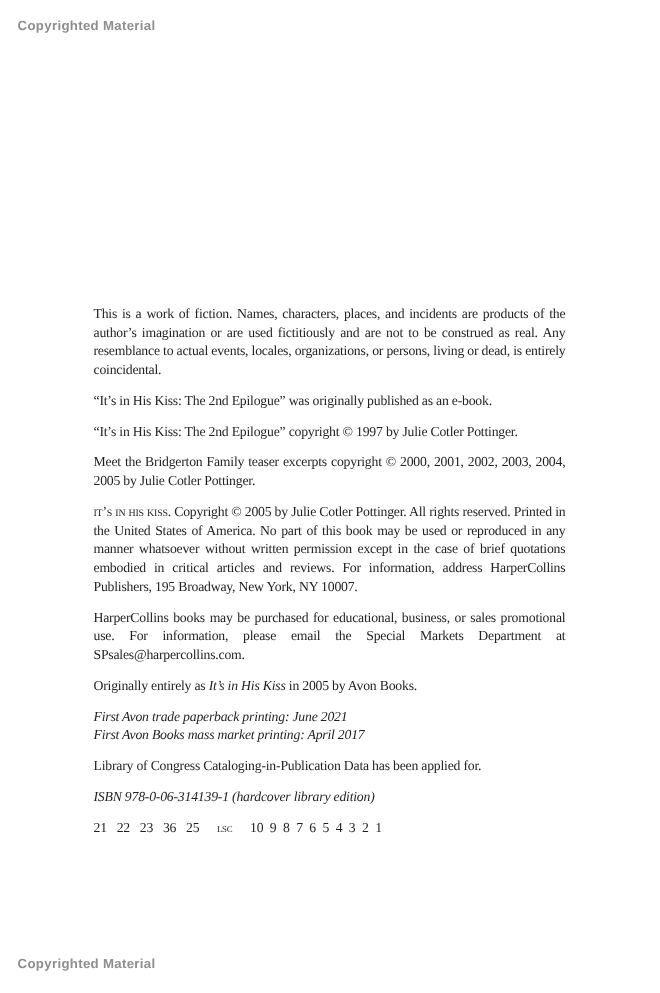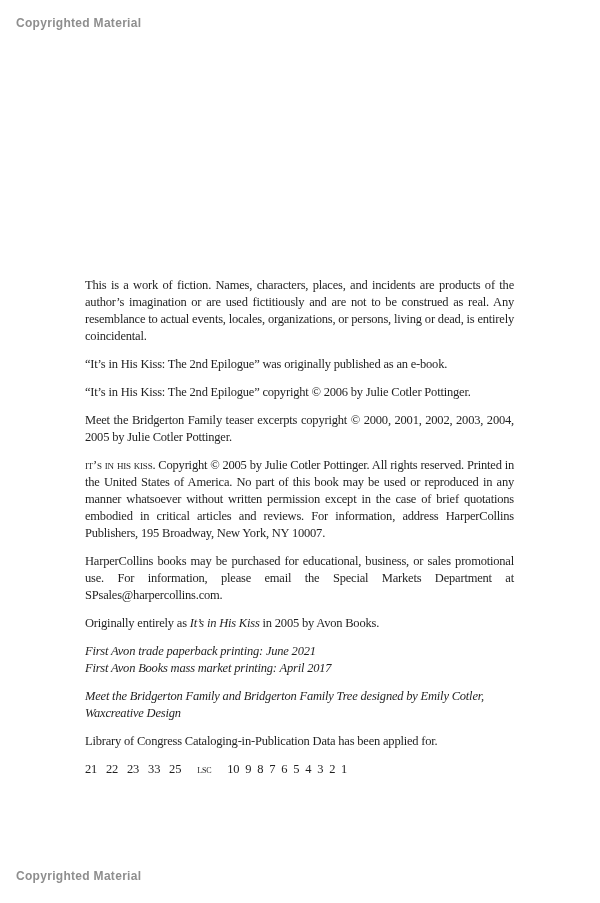--- a/index.html
+++ b/index.html
@@ -53,41 +53,41 @@
 <div class="page">
 
   <div class="watermark top">Copyrighted Material</div>
 
   <div class="content">
 
     <p class="justify">This is a work of fiction. Names, characters, places, and incidents are products of the author’s imagination or are used fictitiously and are not to be construed as real. Any resemblance to actual events, locales, organizations, or persons, living or dead, is entirely coincidental.</p>
 
     <p>“It’s in His Kiss: The 2nd Epilogue” was originally published as an e-book.</p>
 
-    <p>“It’s in His Kiss: The 2nd Epilogue” copyright © 2006 by Julie Cotler Pottinger.</p>
+    <p>“It’s in His Kiss: The 2nd Epilogue” copyright © 1997 by Julie Cotler Pottinger.</p>
 
     <p class="justify"><span>Meet the Bridgerton Family teaser excerpts copyright © 2000, 2001, 2002, 2003, 2004, 2005 by Julie Cotler Pottinger.</span></p>
 
     <p class="justify"><span class="smallcaps">it’s in his kiss</span><span>. Copyright © 2005 by Julie Cotler Pottinger. All rights reserved. Printed in the United States of America. No part of this book may be used or reproduced in any manner whatsoever without written permission except in the case of brief quotations embodied in critical articles and reviews. For information, address HarperCollins Publishers, 195 Broadway, New York, NY 10007.</span></p>
 
     <p class="justify">HarperCollins books may be purchased for educational, business, or sales promotional use. For information, please email the Special Markets Department at SPsales@harpercollins.com.</p>
 
     <p><span>Originally entirely as </span><span class="italic">It’s in His Kiss</span><span> in 2005 by Avon Books.</span></p>
 
     <p>
         <span class="line">First Avon trade paperback printing: June 2021</span>
         <span class="line">First Avon Books mass market printing: April 2017</span>
       </p>
 
-    <p class="italic">Meet the Bridgerton Family and Bridgerton Family Tree designed by Emily Cotler, Waxcreative Design</p>
 
     <p>Library of Congress Cataloging-in-Publication Data has been applied for.</p>
 
     <p>
+        <span class="line">ISBN 978-0-06-314139-1 (hardcover library edition)</span>
       </p>
 
-    <p class="printers-key"><span class="years">21 22 23 33 25</span><span class="printer-code smallcaps">lsc</span><span class="numbers">10 9 8 7 6 5 4 3 2 1</span></p>
+    <p class="printers-key"><span class="years">21 22 23 36 25</span><span class="printer-code smallcaps">lsc</span><span class="numbers">10 9 8 7 6 5 4 3 2 1</span></p>
 
   </div>
 
   <div class="watermark bottom">Copyrighted Material</div>
 
 </div>
 
 </body></html>

